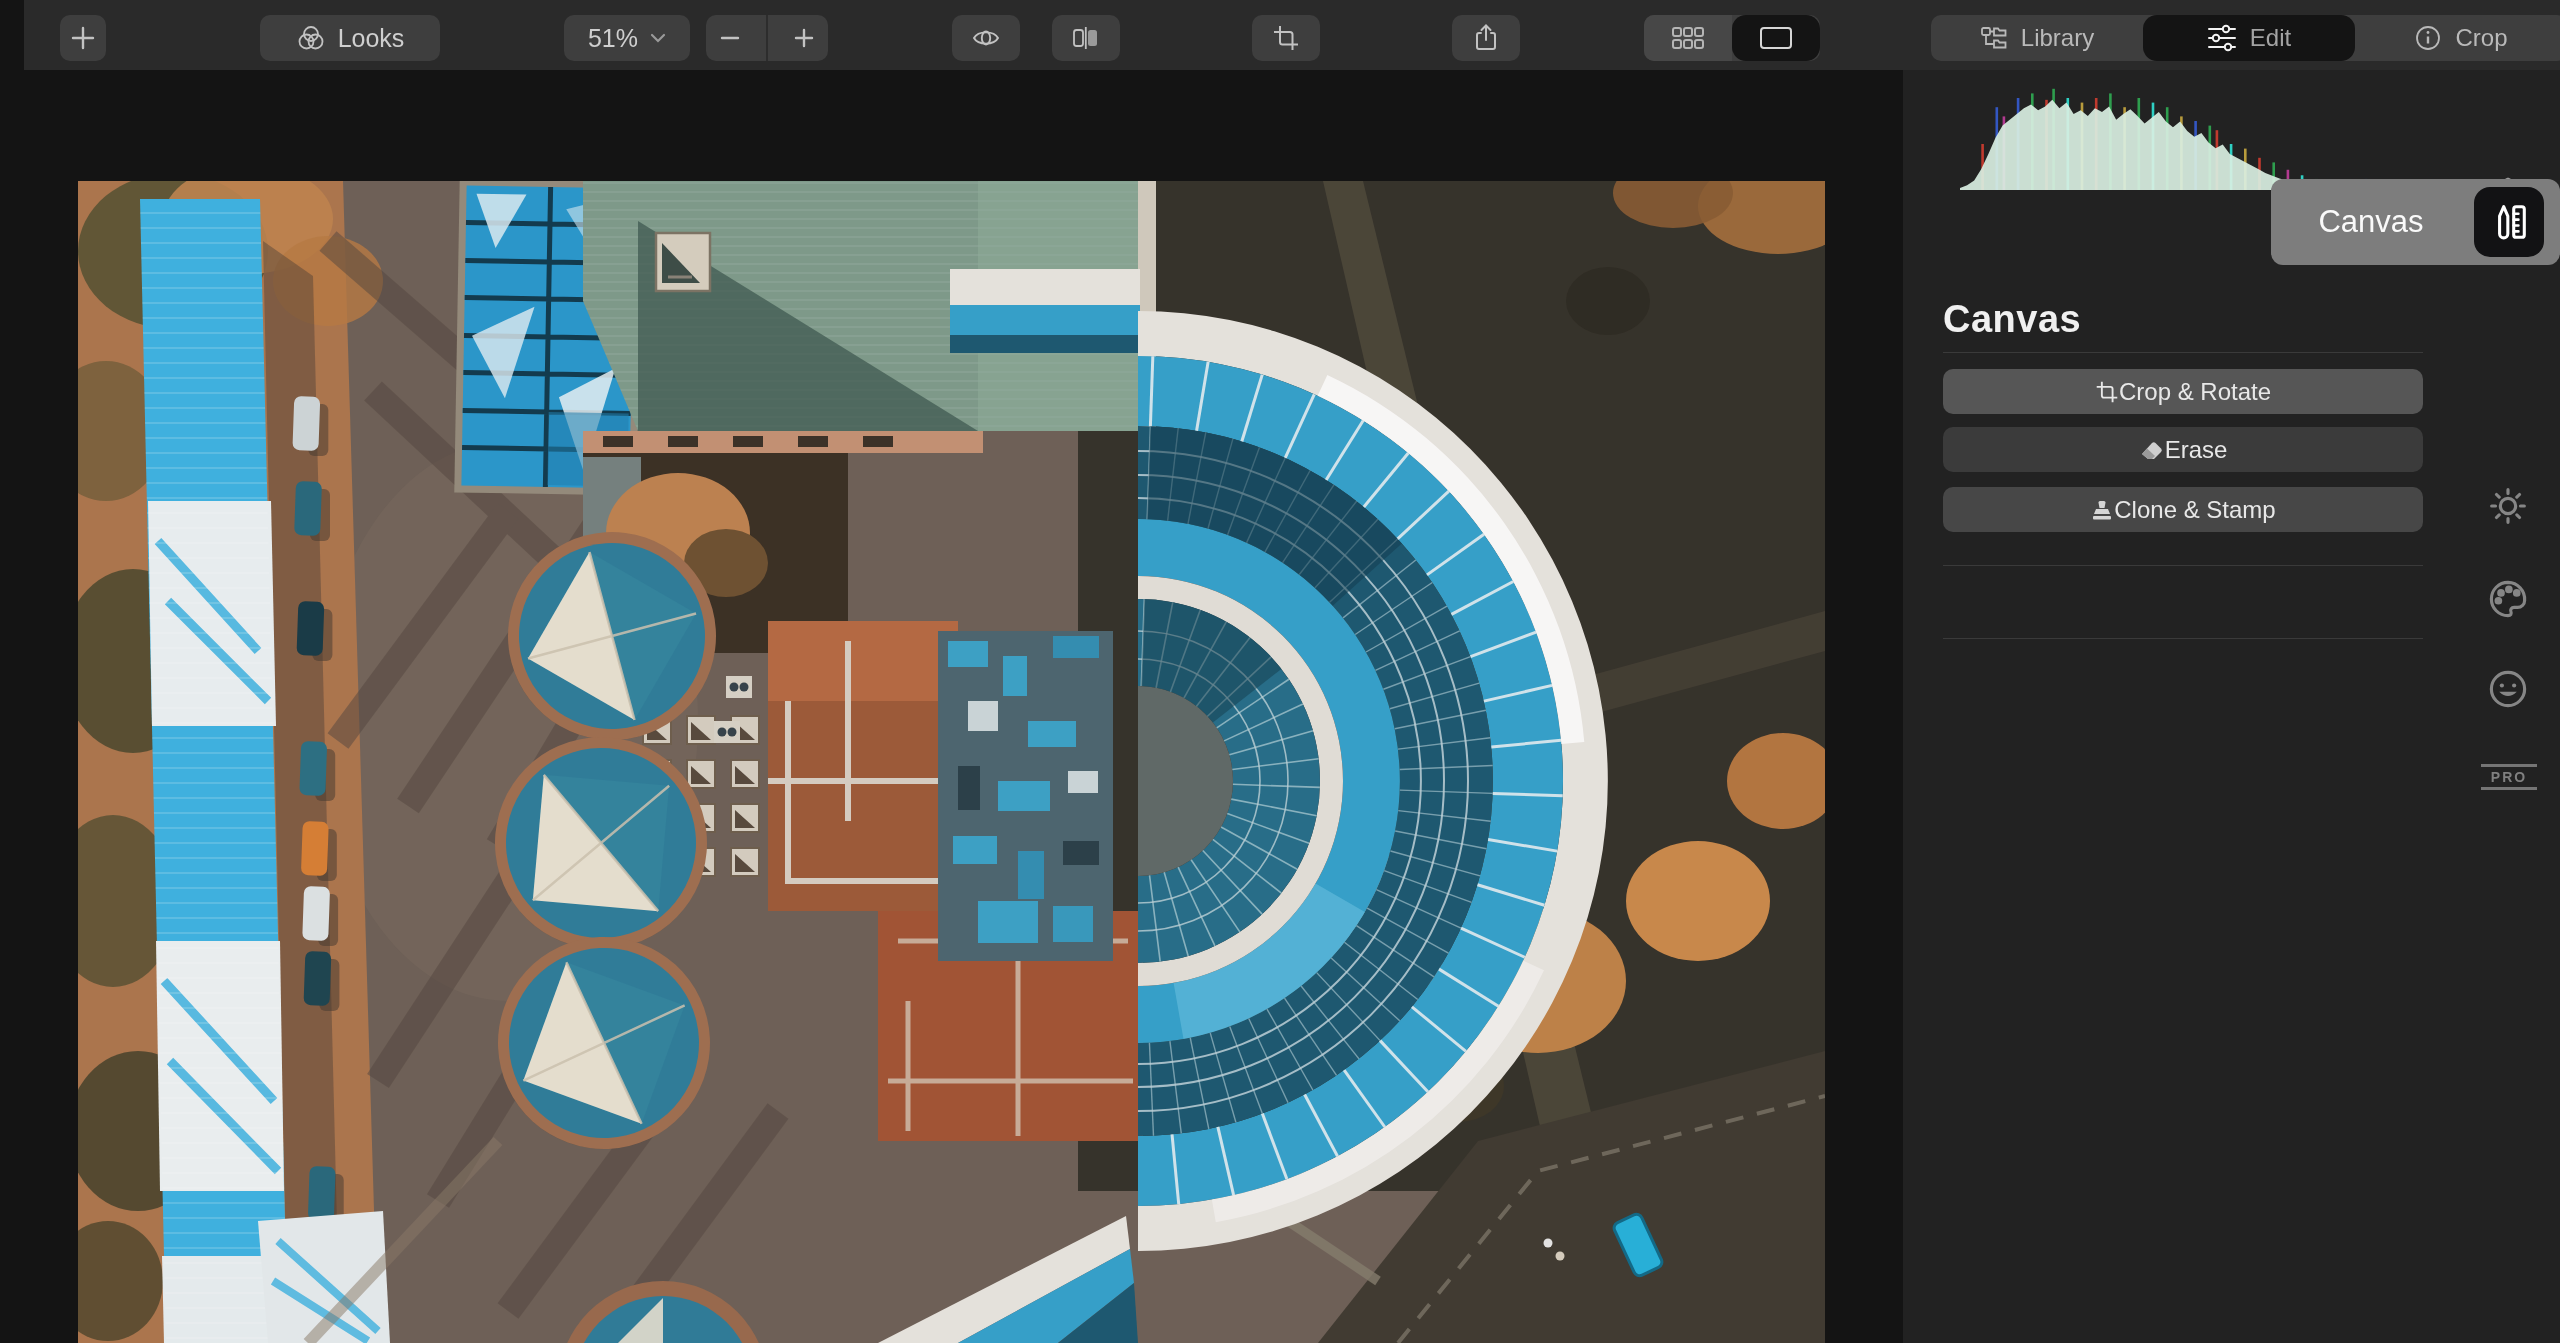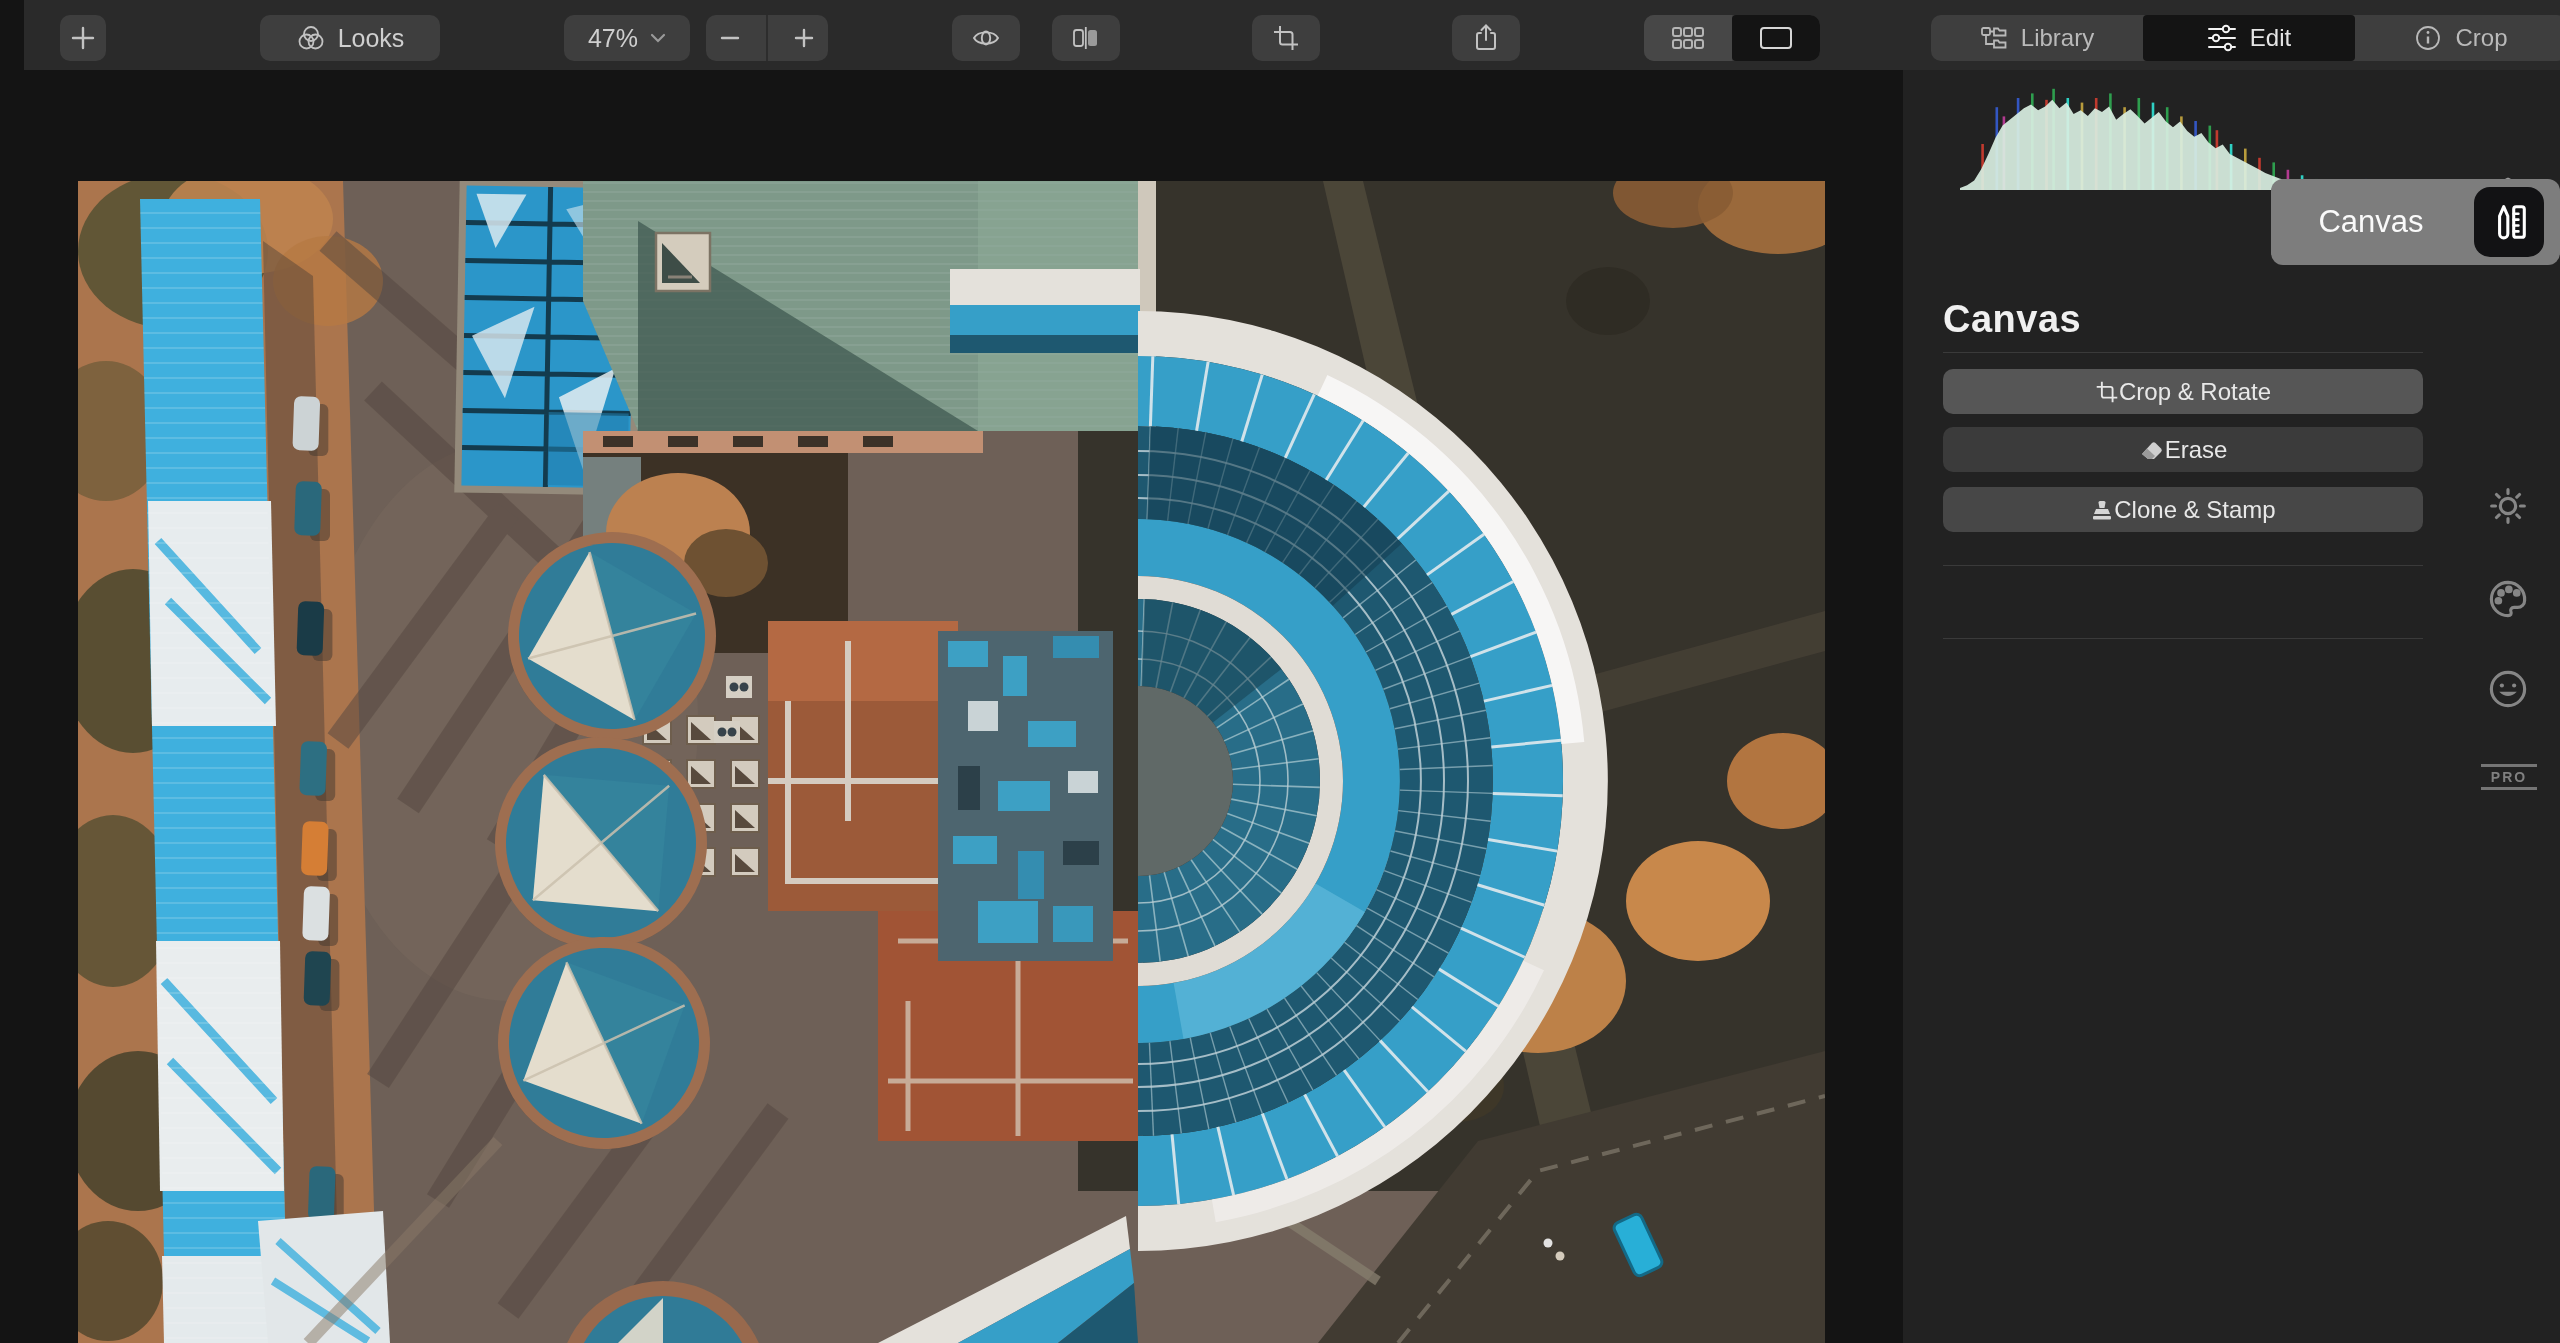--- a/index.html
+++ b/index.html
@@ -16,21 +16,21 @@
     position:absolute; top:15px; height:46px; border:none; background:#3e3e3e; color:#cfcfcf;
     border-radius:10px; display:flex; align-items:center; justify-content:center; gap:12px;
     font-size:25px; font-family:inherit; cursor:default;
   }
   .tbtn svg { display:block; }
   .split { padding:0; overflow:hidden; }
   .split button { flex:1; height:100%; border:none; background:transparent; display:flex; align-items:center; justify-content:center; }
   .split .vdiv { width:2px; height:46px; background:#2d2d2d; }
   .seg { position:absolute; top:15px; height:46px; background:#3e3e3e; border-radius:10px; display:flex; overflow:hidden; }
   .seg-item { flex:1; border:none; background:transparent; color:#b9b9b9; display:flex; align-items:center; justify-content:center; gap:13px; font-size:24px; font-family:inherit; }
-  .seg-item.active-dark { background:#141414; color:#e5e5e5; border-radius:4px; }
+  .seg-item.active-dark { background:#141414; color:#a3a3a3; border-radius:14px; }
   
   .canvas-area { position:absolute; left:0; top:70px; width:1903px; height:1273px; background:#141414; }
   .photo { position:absolute; left:78px; top:181px; width:1747px; height:1162px; display:block; }
   
   .sidebar { position:absolute; left:1903px; top:70px; width:657px; height:1273px; background:#222222;padding-left:31px; }
   #hist { position:absolute; left:57px; top:15px; width:440px; height:110px; }
   .strip-btn { position:absolute; left:583px; width:44px; height:44px; border:none; background:transparent; color:#8a8a8a; display:flex; align-items:center; justify-content:center; }
   .tooltip { position:absolute; left:368px; top:109px; width:289px; height:86px; background:#7d7d7d; border-radius:12px; display:flex; align-items:center; }
   .tooltip span { width:200px; text-align:center; color:#fafafa; font-size:31px; }
   .tool-btn { position:absolute; left:571px; top:117px; width:70px; height:70px; border:none; border-radius:16px; background:#121214; display:flex; align-items:center; justify-content:center; }
@@ -57,21 +57,21 @@
     <button class="tbtn" style="left:236px;width:180px">
       <svg width="30" height="30" viewBox="0 0 30 30" fill="none" stroke="#c2c2c2" stroke-width="1.8">
         <circle cx="15" cy="11" r="7"></circle>
           <circle cx="10.5" cy="18.5" r="7"></circle>
           <circle cx="19.5" cy="18.5" r="7"></circle>
       </svg>
       <span>Looks</span>
     </button>
 
     <button class="tbtn" style="left:540px;width:126px">
-      <span>47%</span>
+      <span>51%</span>
       <svg width="16" height="10" viewBox="0 0 16 10">
           <path d="M2 2l6 6 6-6" stroke="#9a9a9a" stroke-width="2.2" fill="none" stroke-linecap="round"></path>
         </svg>
     </button>
 
     <div class="tbtn split" style="left:682px;width:122px">
       <button>
         <svg width="22" height="22" viewBox="0 0 22 22">
             <path d="M3 11h16" stroke="#c2c2c2" stroke-width="2.4" stroke-linecap="round"></path>
           </svg>

